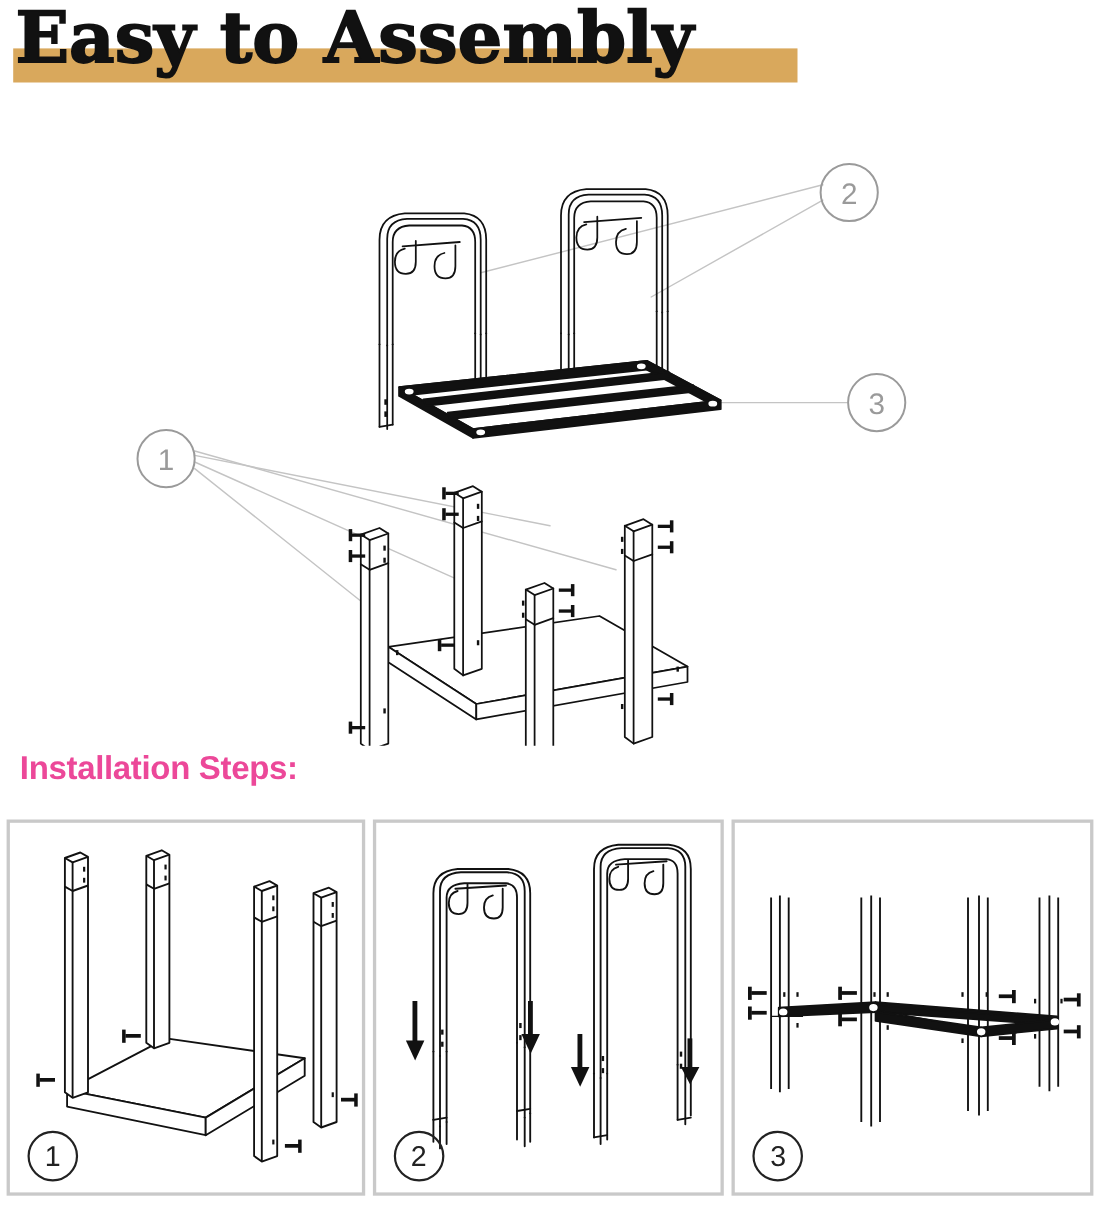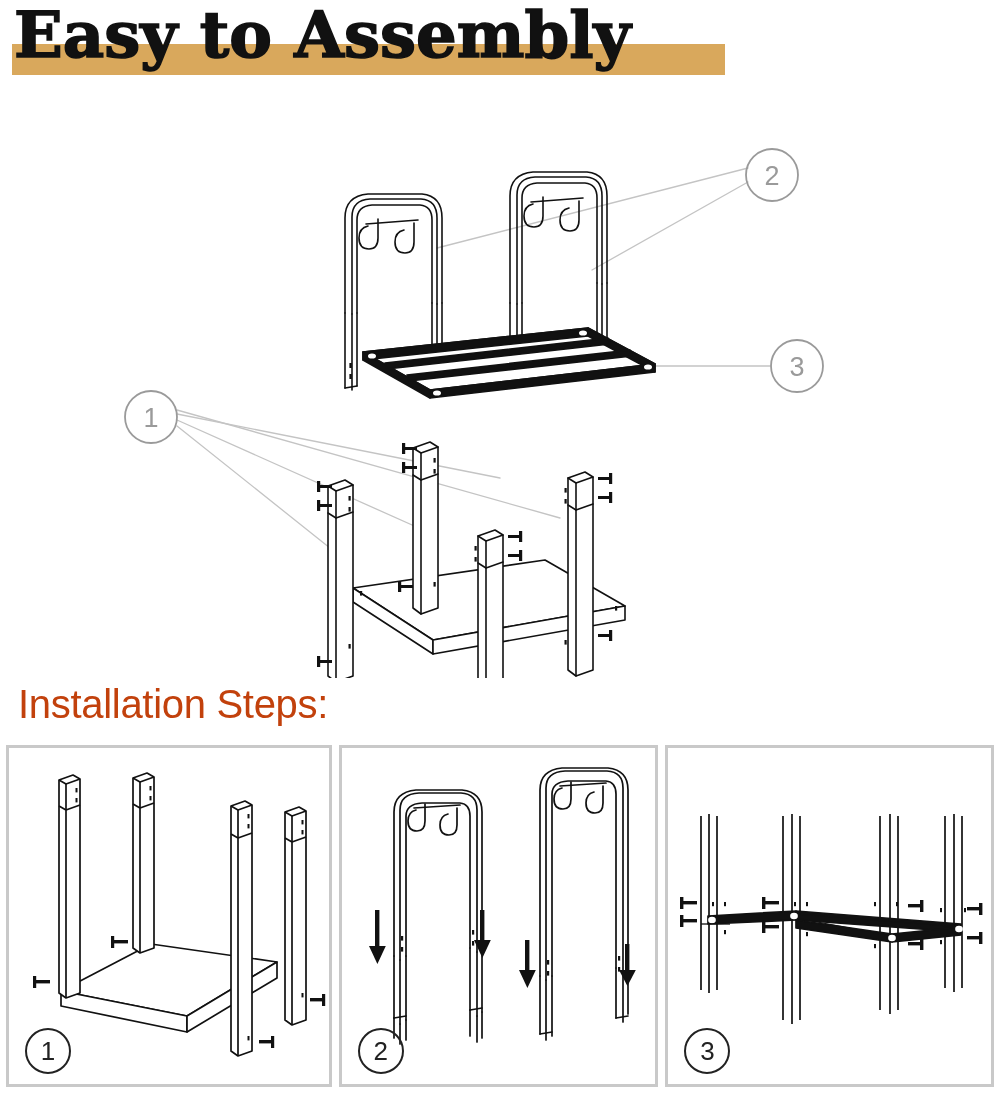--- a/index.html
+++ b/index.html
@@ -29,21 +29,21 @@
     -webkit-text-stroke:1.6px #111111;
   }
 
   
   #exploded{position:absolute;left:0;top:78px;width:1000px;height:600px;}
   #exploded svg{display:block;}
 
   
   #steps-heading{
     position:absolute;left:18px;top:682px;
-    font-size:40px;font-weight:400;color:#c2410c;
+    font-size:30px;font-weight:700;color:#ec4899;
     letter-spacing:-0.3px;white-space:nowrap;
   }
 
   
   #steps-row{
     position:absolute;left:6px;top:745px;width:988px;height:342px;
     display:flex;gap:7px;
   }
   .step-panel{
     position:relative;

